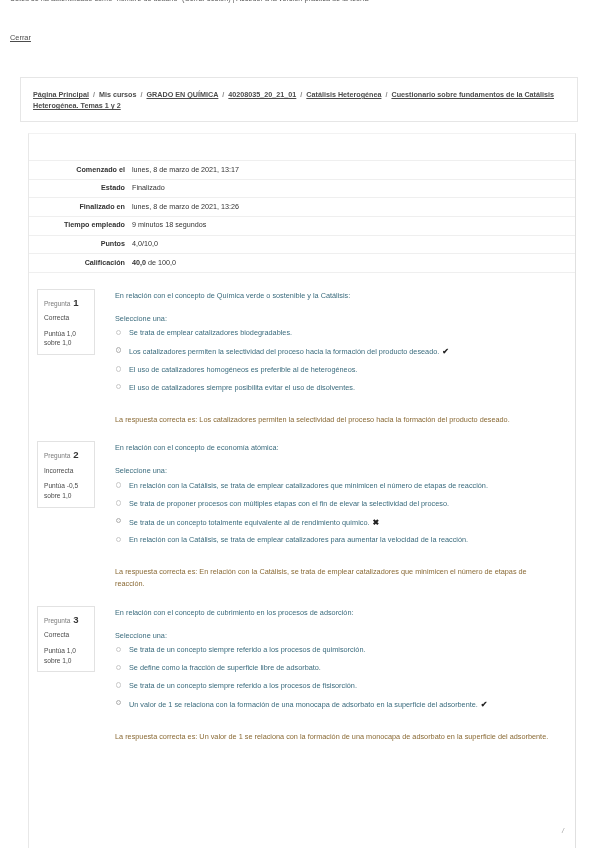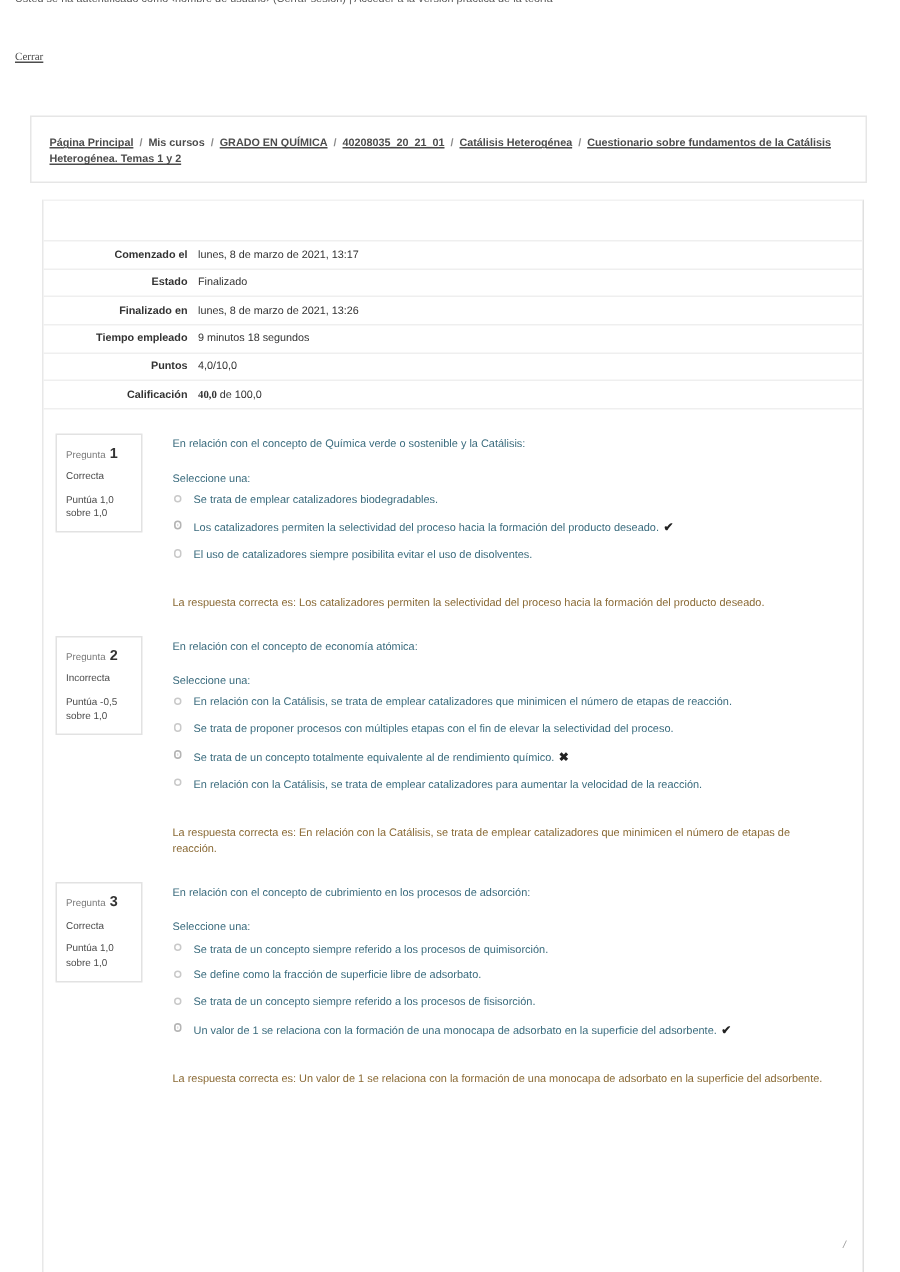--- a/index.html
+++ b/index.html
@@ -38,21 +38,20 @@
   }
 
   .close-link {
     position: absolute;
     top: 33px;
     left: 10px;
     font-size: 7.4px;
     color: #4c4c4c;
     text-decoration: underline;
     cursor: pointer;
-    font-family: Liberation Serif, serif;
   }
 
   
   .breadcrumb-panel {
     position: absolute;
     top: 77px;
     left: 20px;
     width: 558px;
     box-sizing: border-box;
     border: 1px solid #e6e6e6;
@@ -119,21 +118,20 @@
     text-align: left;
     font-size: 7.2px;
     color: #333;
     padding: 3.6px 0 3.6px 0;
     vertical-align: top;
     font-weight: normal;
     line-height: 1.45;
   }
   .summary-table td.bold-lead b {
     font-weight: bold;
-    font-family: Liberation Serif, serif;
   }
 
   
   .question {
     position: relative;
     margin: 16px 0 0 0;
     padding: 0 14px 0 8px;
     min-height: 100px;
   }
   .q-info {
@@ -285,20 +283,21 @@
           <div class="q-no">Pregunta <b>1</b></div>
           <div class="q-state">Correcta</div>
           <div class="q-grade">Puntúa 1,0<br>sobre 1,0</div>
         </div>
         <div class="q-body">
           <div class="q-text">En relación con el concepto de Química verde o sostenible y la Catálisis:</div>
           <div class="q-prompt">Seleccione una:</div>
           <ul class="answers">
             <li><span class="radio"></span><span>Se trata de emplear catalizadores biodegradables.</span></li>
             <li><span class="radio checked"></span><span>Los catalizadores permiten la selectividad del proceso hacia la formación del producto deseado.</span><span class="mark">✔</span></li>
+            <li><span class="radio"></span><span>El uso de catalizadores homogéneos es preferible al de heterogéneos.</span></li>
             <li><span class="radio"></span><span>El uso de catalizadores siempre posibilita evitar el uso de disolventes.</span></li>
           </ul>
           <div class="feedback">La respuesta correcta es: Los catalizadores permiten la selectividad del proceso hacia la formación del producto deseado.</div>
         </div>
       </div>
       <div class="question">
         <div class="q-info">
           <div class="q-no">Pregunta <b>2</b></div>
           <div class="q-state">Incorrecta</div>
           <div class="q-grade">Puntúa -0,5<br>sobre 1,0</div>

